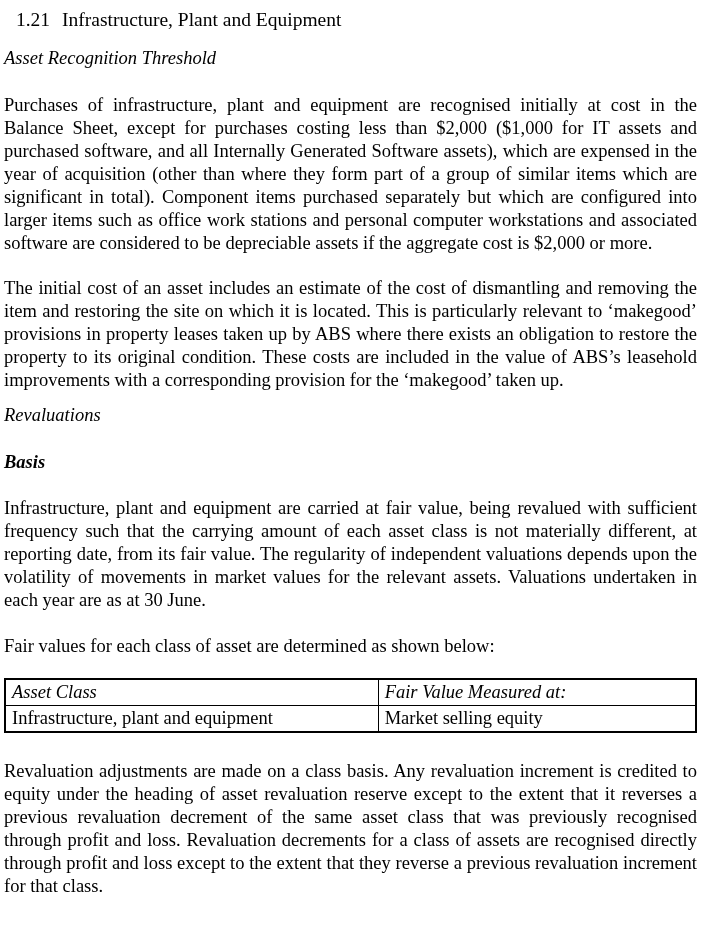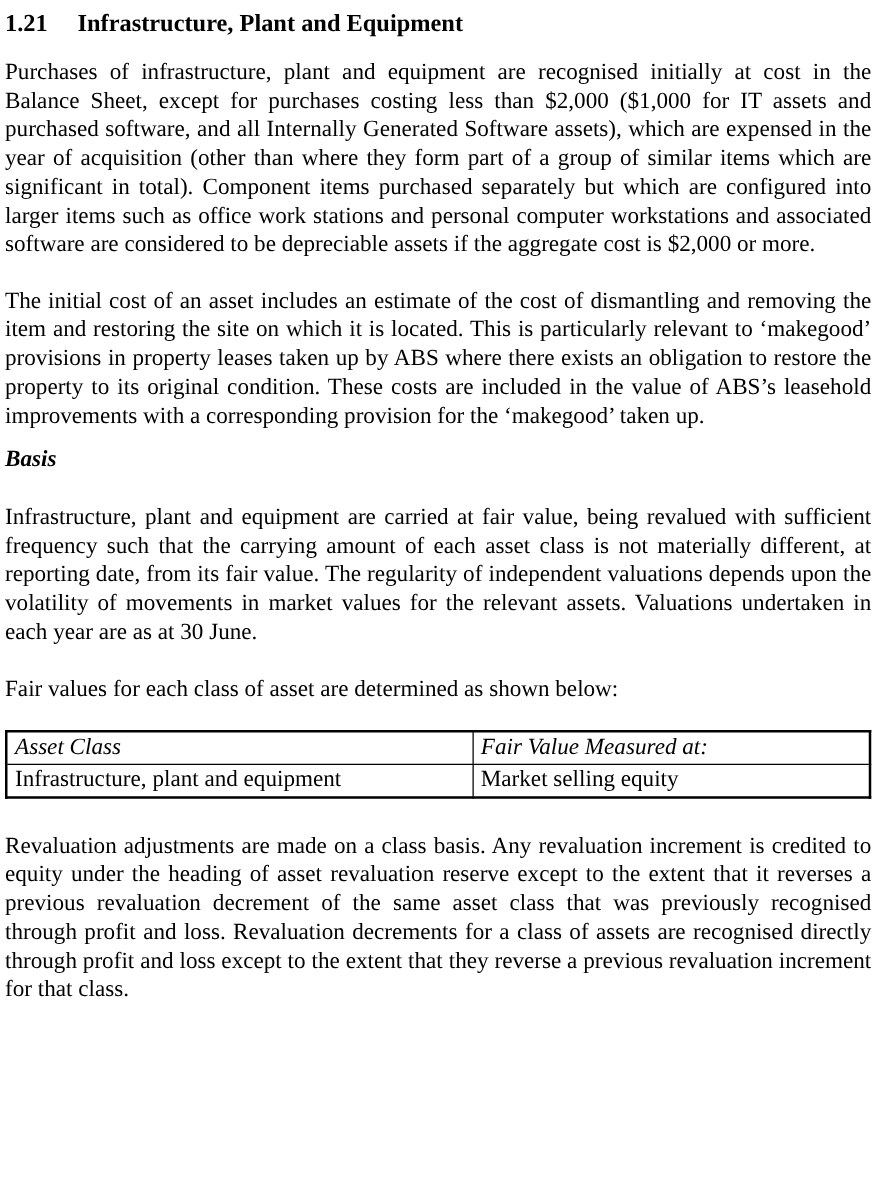--- a/index.html
+++ b/index.html
@@ -19,22 +19,23 @@
   .page {
     box-sizing: border-box;
     width: 703px;
     height: 948px;
     padding: 8px 6px 0 4px;
   }
   .heading {
     display: flex;
     margin: 0 0 16px 0;
     font-size: 19.5px;
-    font-weight: bold;
+    font-weight: normal;
     line-height: 23px;
+    text-align: center;
   }
   .heading .hnum {
     width: 58px;
     flex-shrink: 0;
   }
   .sub {
     margin: 0 0 24px 0;
     font-style: italic;
   }
   .sub.tight { margin-bottom: 23px; font-weight: bold; }
@@ -73,25 +74,27 @@
 </head>
 <body>
 
 <div class="page">
 
   <h1 class="heading">
     <span class="hnum">1.21</span>
     <span class="htitle">Infrastructure, Plant and Equipment</span>
   </h1>
 
+  <p class="sub">Asset Recognition Threshold</p>
 
   <p class="para mb22">Purchases of infrastructure, plant and equipment are recognised initially at cost in the Balance Sheet, except for purchases costing less than $2,000 ($1,000 for IT assets and purchased software, and all Internally Generated Software assets), which are expensed in the year of acquisition (other than where they form part of a group of similar items which are significant in total). Component items purchased separately but which are configured into larger items such as office work stations and personal computer workstations and associated software are considered to be depreciable assets if the aggregate cost is $2,000 or more.</p>
 
   <p class="para mb24">The initial cost of an asset includes an estimate of the cost of dismantling and removing the item and restoring the site on which it is located.  This is particularly relevant to ‘makegood’ provisions in property leases taken up by ABS where there exists an obligation to restore the property to its original condition.  These costs are included in the value of ABS’s leasehold improvements with a corresponding provision for the ‘makegood’ taken up.</p>
 
+  <p class="sub">Revaluations</p>
 
   <p class="sub tight">Basis</p>
 
   <p class="para">Infrastructure, plant and equipment are carried at fair value, being revalued with sufficient frequency such that the carrying amount of each asset class is not materially different, at reporting date, from its fair value. The regularity of independent valuations depends upon the volatility of movements in market values for the relevant assets.  Valuations undertaken in each year are as at 30 June.</p>
 
   <p class="intro">Fair values for each class of asset are determined as shown below:</p>
 
   <table class="fv">
     <colgroup>
         <col class="c1">

